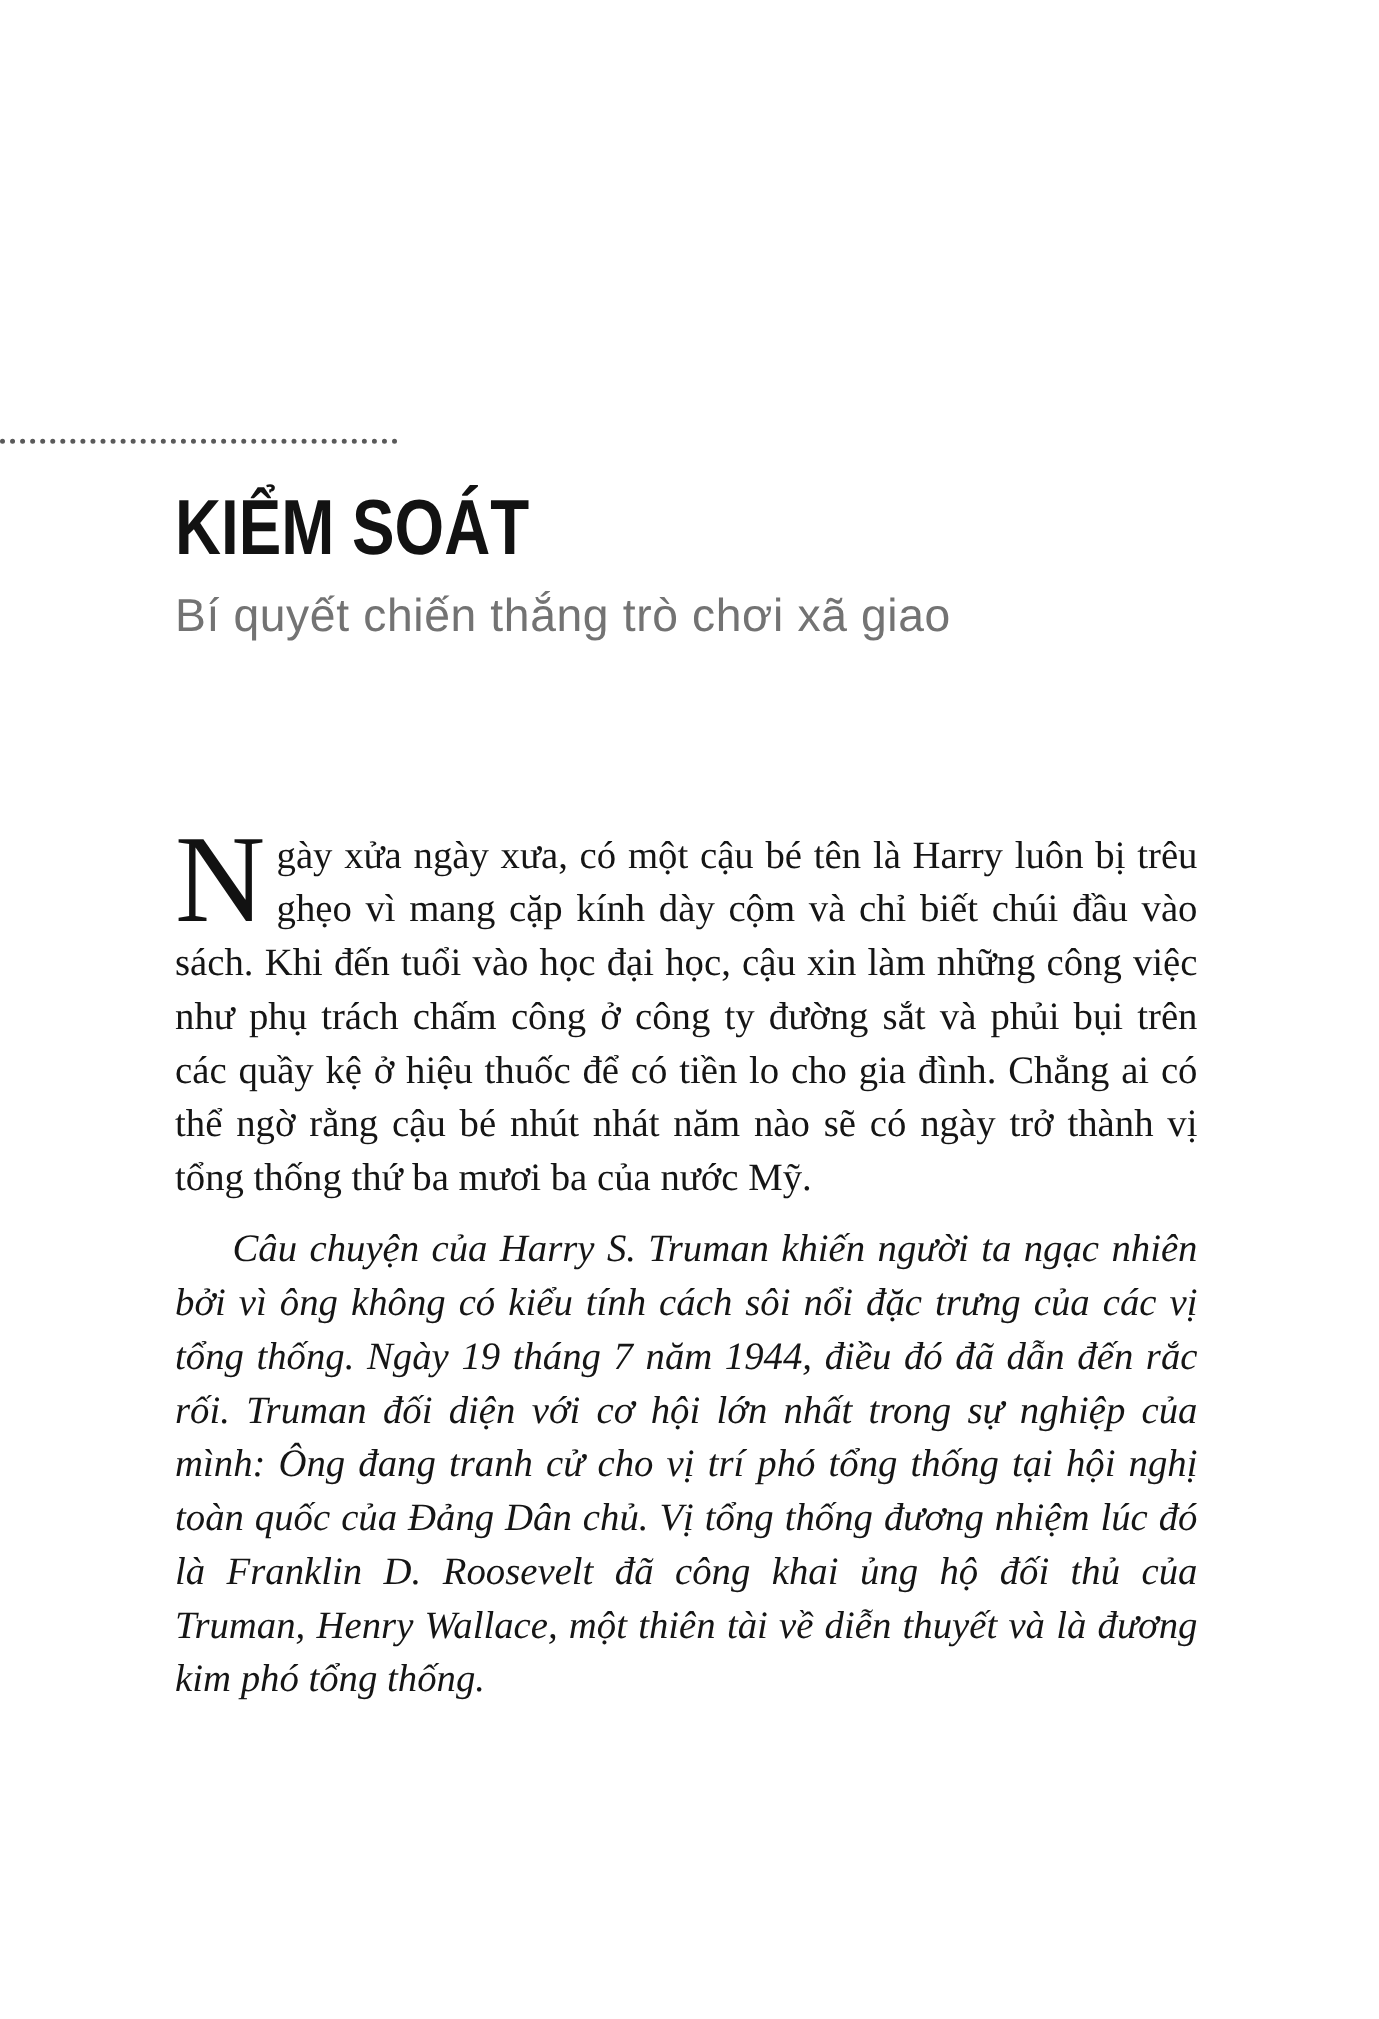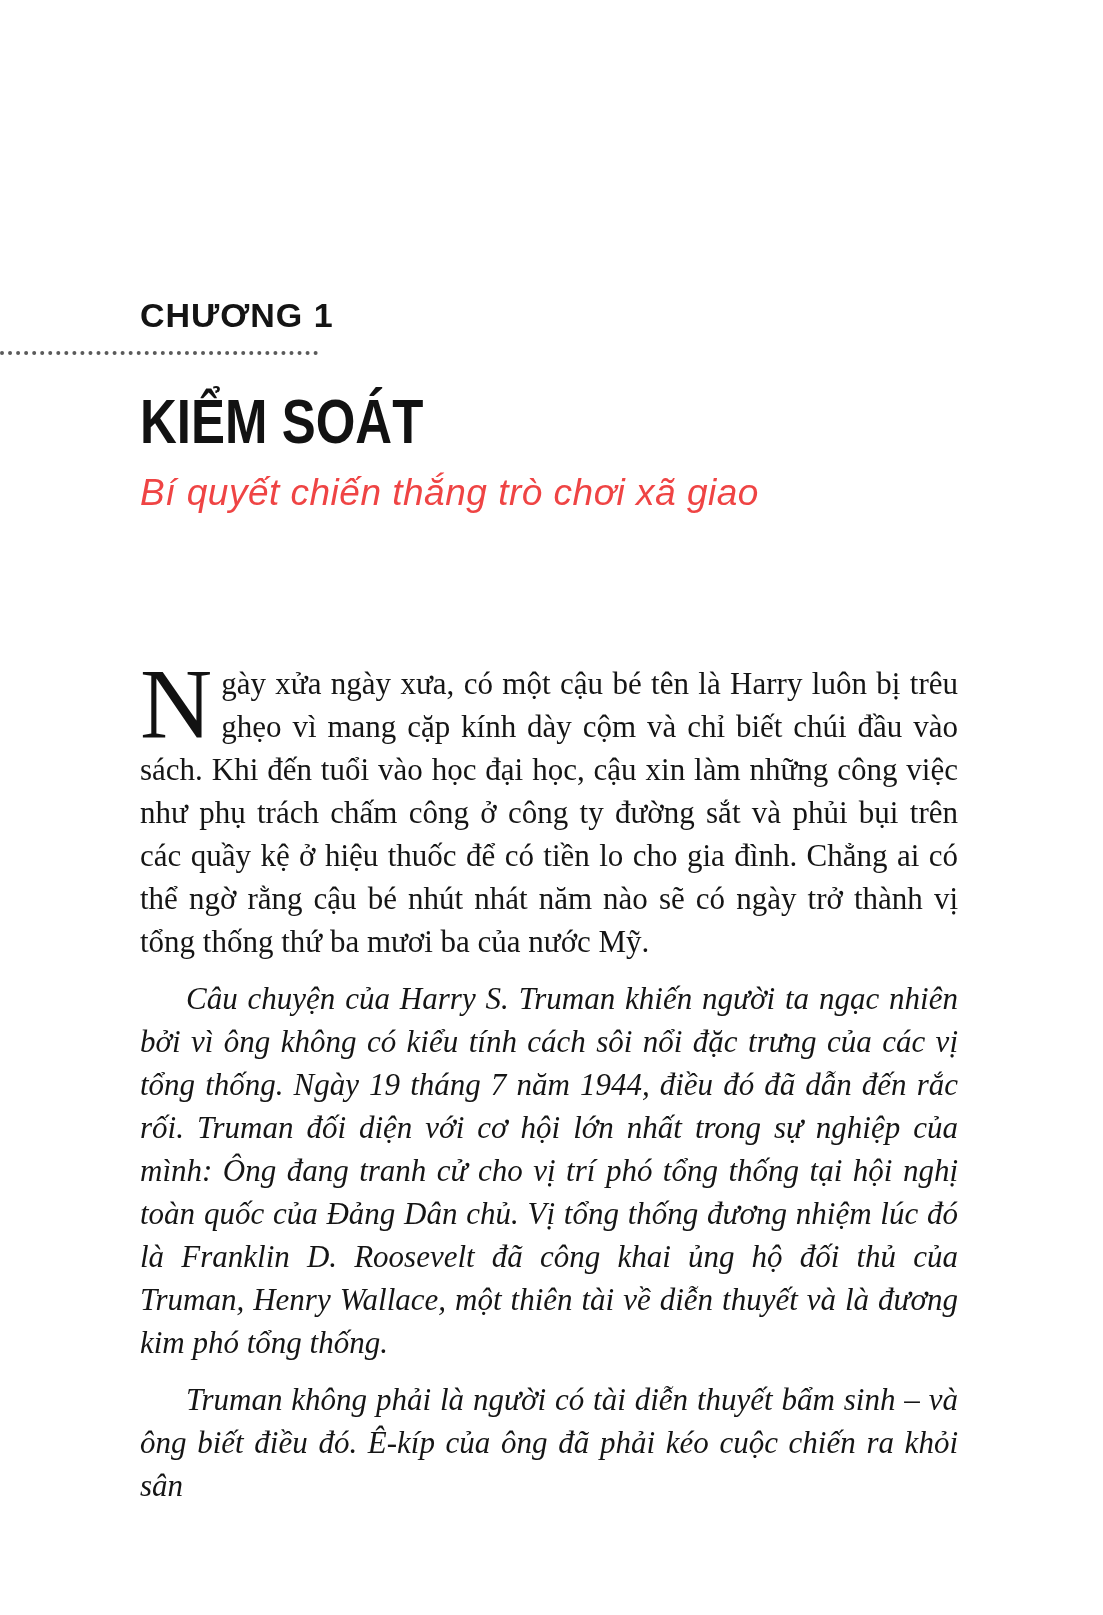--- a/index.html
+++ b/index.html
@@ -46,24 +46,23 @@
     transform: scaleX(0.85) scaleY(1.04);
     transform-origin: left top;
     white-space: nowrap;
     color: #121212;
   }
   .page-subtitle {
     position: absolute;
     left: 140px;
     top: 472px;
     font-family: "Liberation Sans", "DejaVu Sans", sans-serif;
-    font-style: italic;
     font-size: 37px;
     letter-spacing: 0.5px;
-    color: #ef4444;
+    color: #737373;
     white-space: nowrap;
     text-align: right;
   }
   .body-text {
     position: absolute;
     left: 140px;
     top: 662px;
     width: 818px;
     font-size: 31px;
     line-height: 43px;
@@ -86,29 +85,27 @@
     line-height: 0.78;
     padding: 3px 9px 0 0;
     color: #121212;
   }
 </style>
 </head>
 <body>
 
 <div class="page">
 
-  <div class="chapter-label">CHƯƠNG 1</div>
 
   <div class="chapter-rule"></div>
 
   <div class="page-title">KIỂM SOÁT</div>
 
   <div class="page-subtitle">Bí quyết chiến thắng trò chơi xã giao</div>
 
   <div class="body-text">
     <p>
       <span class="dropcap">N</span><span>gày xửa ngày xưa, có một cậu bé tên là Harry luôn bị trêu ghẹo vì mang cặp kính dày cộm và chỉ biết chúi đầu vào sách. Khi đến tuổi vào học đại học, cậu xin làm những công việc như phụ trách chấm công ở công ty đường sắt và phủi bụi trên các quầy kệ ở hiệu thuốc để có tiền lo cho gia đình. Chẳng ai có thể ngờ rằng cậu bé nhút nhát năm nào sẽ có ngày trở thành vị tổng thống thứ ba mươi ba của nước Mỹ.</span>
     </p>
     <p class="para-indent">Câu chuyện của Harry S. Truman khiến người ta ngạc nhiên bởi vì ông không có kiểu tính cách sôi nổi đặc trưng của các vị tổng thống. Ngày 19 tháng 7 năm 1944, điều đó đã dẫn đến rắc rối. Truman đối diện với cơ hội lớn nhất trong sự nghiệp của mình: Ông đang tranh cử cho vị trí phó tổng thống tại hội nghị toàn quốc của Đảng Dân chủ. Vị tổng thống đương nhiệm lúc đó là Franklin D. Roosevelt đã công khai ủng hộ đối thủ của Truman, Henry Wallace, một thiên tài về diễn thuyết và là đương kim phó tổng thống.</p>
-    <p class="para-indent">Truman không phải là người có tài diễn thuyết bẩm sinh – và ông biết điều đó. Ê-kíp của ông đã phải kéo cuộc chiến ra khỏi sân</p>
   </div>
 
 </div>
 
 </body></html>

